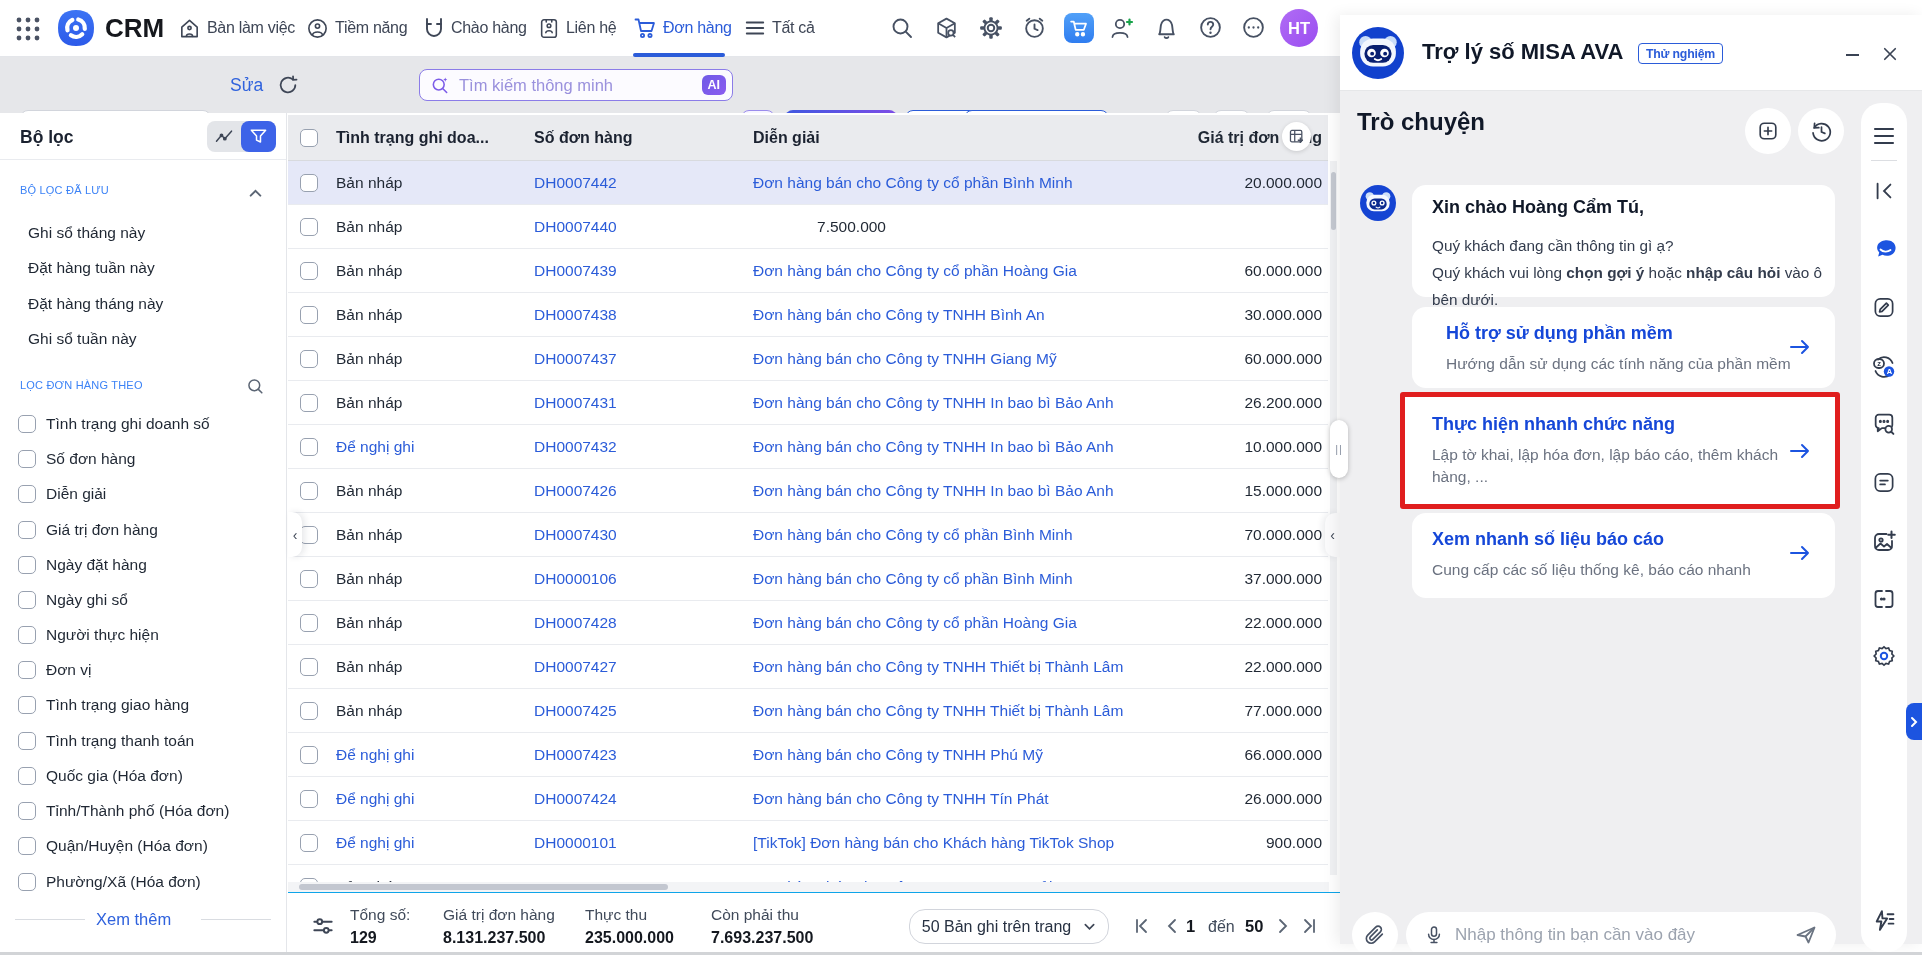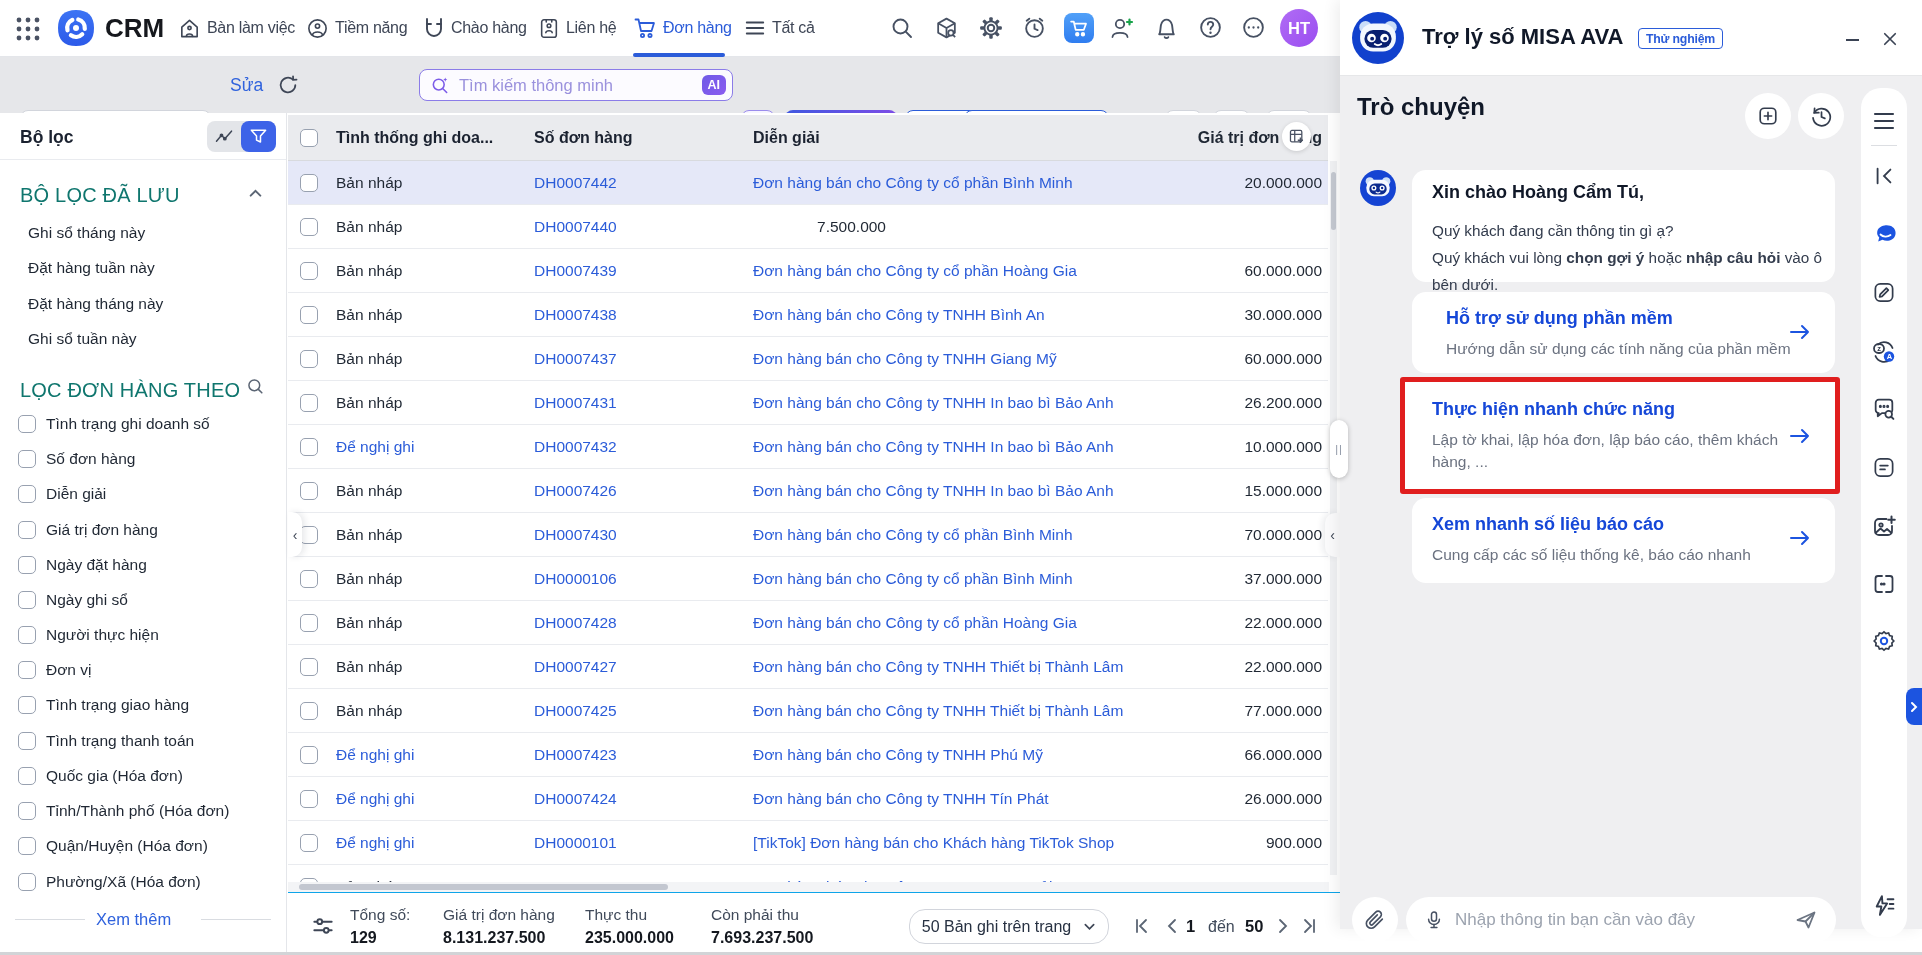--- a/index.html
+++ b/index.html
@@ -17,21 +17,21 @@
 
 
 #toolbar { position:absolute; left:0; top:57px; width:1922px; height:56px; background:#e6e7ea; z-index:1; }
 .btn { position:absolute; top:12px; height:32px; border-radius:8px; display:flex; align-items:center; justify-content:center; font-size:16.5px;margin-top:41px; }
 .btn-white { background:#fff; border:1px solid #d2d5dc; color:#273142; }
 .btn-blue-o { background:#fff; border:1.5px solid #2b5cd9; color:#2b5cd9; font-weight:500; }
 
 
 #sidebar { position:absolute; left:0; top:113px; width:287px; height:842px; background:#fff; border-right:1px solid #e4e6ea; z-index:1; }
 .sb-link { position:absolute; left:28px; font-size:15.5px; color:#1f2733; }
-.sb-sec { position:absolute; left:20px; font-size:20px; color:#0f766e; letter-spacing:.2px; }
+.sb-sec { position:absolute; left:20px; font-size:11px; color:#3b82f6; letter-spacing:.2px; }
 .cbrow { position:absolute; left:18px; display:flex; align-items:center; gap:10px; font-size:15.5px; color:#1f2733; }
 .cb { width:18px; height:18px; border:1.5px solid #98a1b0; border-radius:5px; background:#fff; flex:0 0 auto; }
 
 
 #tablewrap { position:absolute; left:288px; top:113px; width:1040px; height:777px; overflow:hidden; background:#fff; z-index:1; }
 #thead { position:absolute; left:0; top:2px; width:1040px; height:46px; background:#eaebee; border-bottom:1px solid #d8dade; display:flex; align-items:center; font-weight:bold; font-size:16px; color:#1b2230; }
 .trow { position:absolute; left:0; width:1040px; height:44px; border-bottom:1px solid #e9ebef; display:flex; align-items:center; font-size:15.5px; background:#fff; }
 .trow.hl { background:#e5e8f8; }
 .c1 { width:42px; display:flex; justify-content:center; }
 .c2 { width:198px; padding-left:6px; }
@@ -40,21 +40,21 @@
 .c5 { width:145px; padding-right:6px; text-align:right; color:#1f2733; }
 a.lnk { color:#2b5cd9; text-decoration:none; }
 .stat-blue { color:#2b5cd9; }
 
 
 #footer { position:absolute; left:288px; top:892px; width:1052px; height:63px; background:#fff; border-top:1px solid #0ea5e9; z-index:3; }
 .flabel { font-size:15.5px; color:#404a5a; }
 .fval { font-size:16px; font-weight:bold; color:#14181f; margin-top:5px; }
 
 
-#ava { position:absolute; left:1340px; top:0; width:582px; height:929px; background:#efeff1; z-index:5; box-shadow:-4px 0 14px rgba(0,0,0,.07); }
+#ava { position:absolute; left:1340px; top:15px; width:582px; height:929px; background:#efeff1; z-index:5; box-shadow:-4px 0 14px rgba(0,0,0,.07); }
 #ava-head { position:absolute; left:0; top:0; width:582px; height:76px; background:#fff; border-bottom:1px solid #e6e7e9; }
 .card { position:absolute; left:72px; width:423px; background:#fff; border-radius:14px; }
 .card-t { font-size:18px; font-weight:bold; color:#1547d8; }
 .card-s { font-size:15.5px; color:#6b7280; margin-top:9px; line-height:22px; }
 .rail-ic { position:absolute; left:50%; transform:translateX(-50%); }
 </style>
 </head>
 <body>
 
 <div id="topbar">
@@ -314,21 +314,21 @@
   <div class="abs" style="left:15px;top:806px;width:70px;height:1px;background:#d9dce1"></div>
   <div class="abs" style="left:96px;top:797px;font-size:16.5px;color:#2f62dd">Xem thêm</div>
   <div class="abs" style="left:201px;top:806px;width:70px;height:1px;background:#d9dce1"></div>
 </div>
 
 <div id="tablewrap">
   <div id="thead">
     <div class="c1">
         <span class="cb"></span>
       </div>
-    <div class="c2">Tình thống ghi doa...</div>
+    <div class="c2">Tình trạng ghi doa...</div>
     <div class="c3">Số đơn hàng</div>
     <div class="c4">Diễn giải</div>
     <div class="c5">Giá trị đơn hàng</div>
     <div style="position:absolute;left:994px;top:7px;width:29px;height:29px;border-radius:50%;background:#fff;box-shadow:0 1px 4px rgba(0,0,0,.15);display:flex;align-items:center;justify-content:center">
       <svg width="17" height="17" viewBox="0 0 24 24" fill="none" stroke="#4a5263" stroke-width="1.8">
           <rect x="3.5" y="3.5" width="16" height="16" rx="2"></rect>
           <path d="M9.5 3.5 V19.5 M3.5 9 H19.5"></path>
           <path d="M17.5 13.5 V21 M13.8 17.2 H21.2" stroke-width="2"></path>
         </svg>
     </div>

